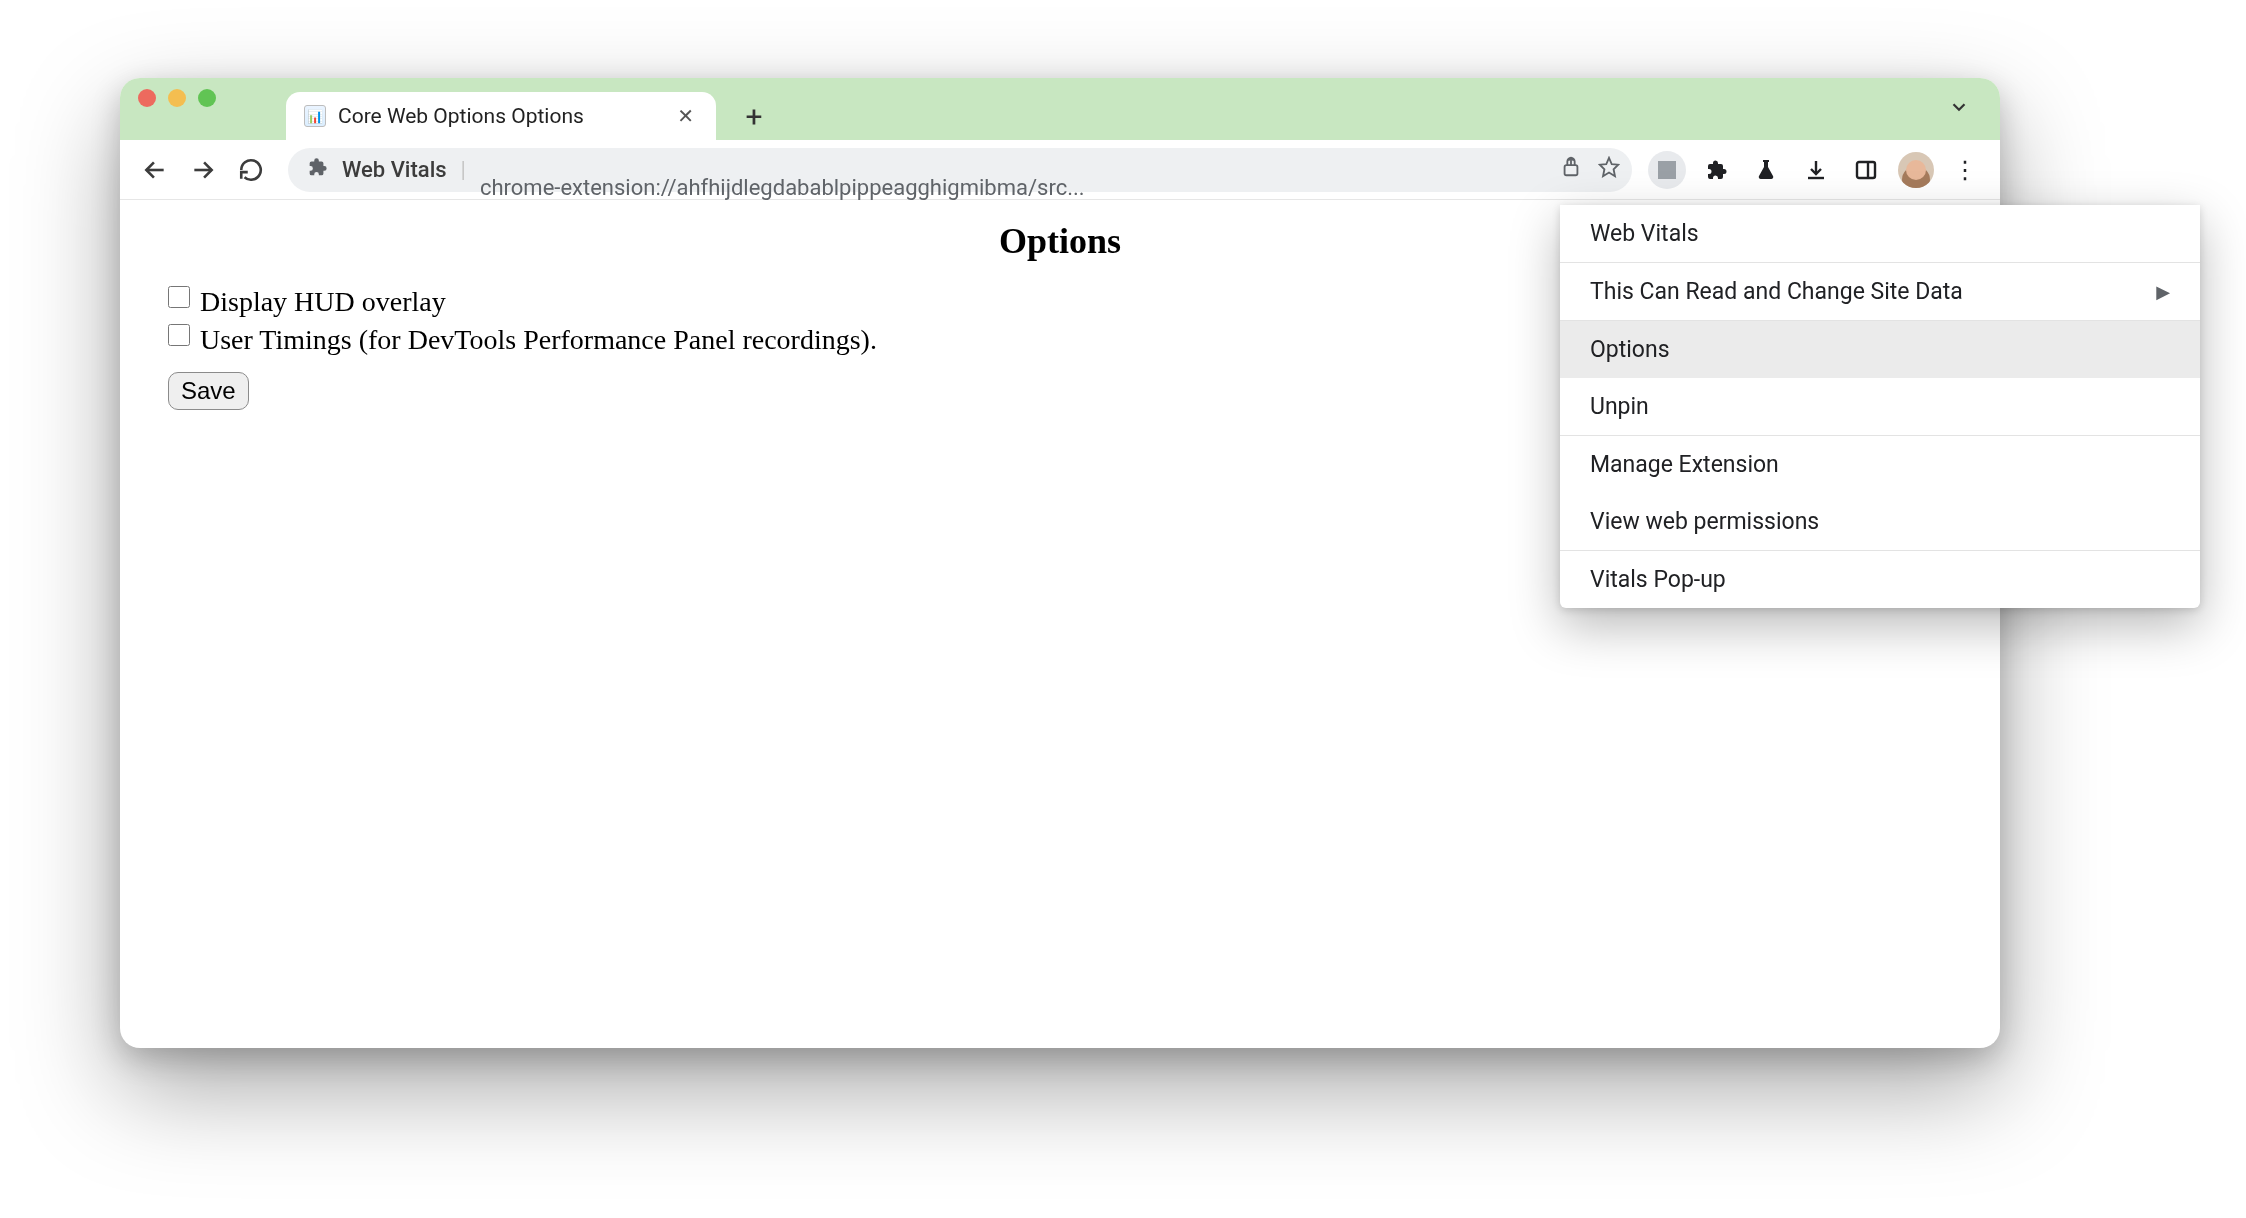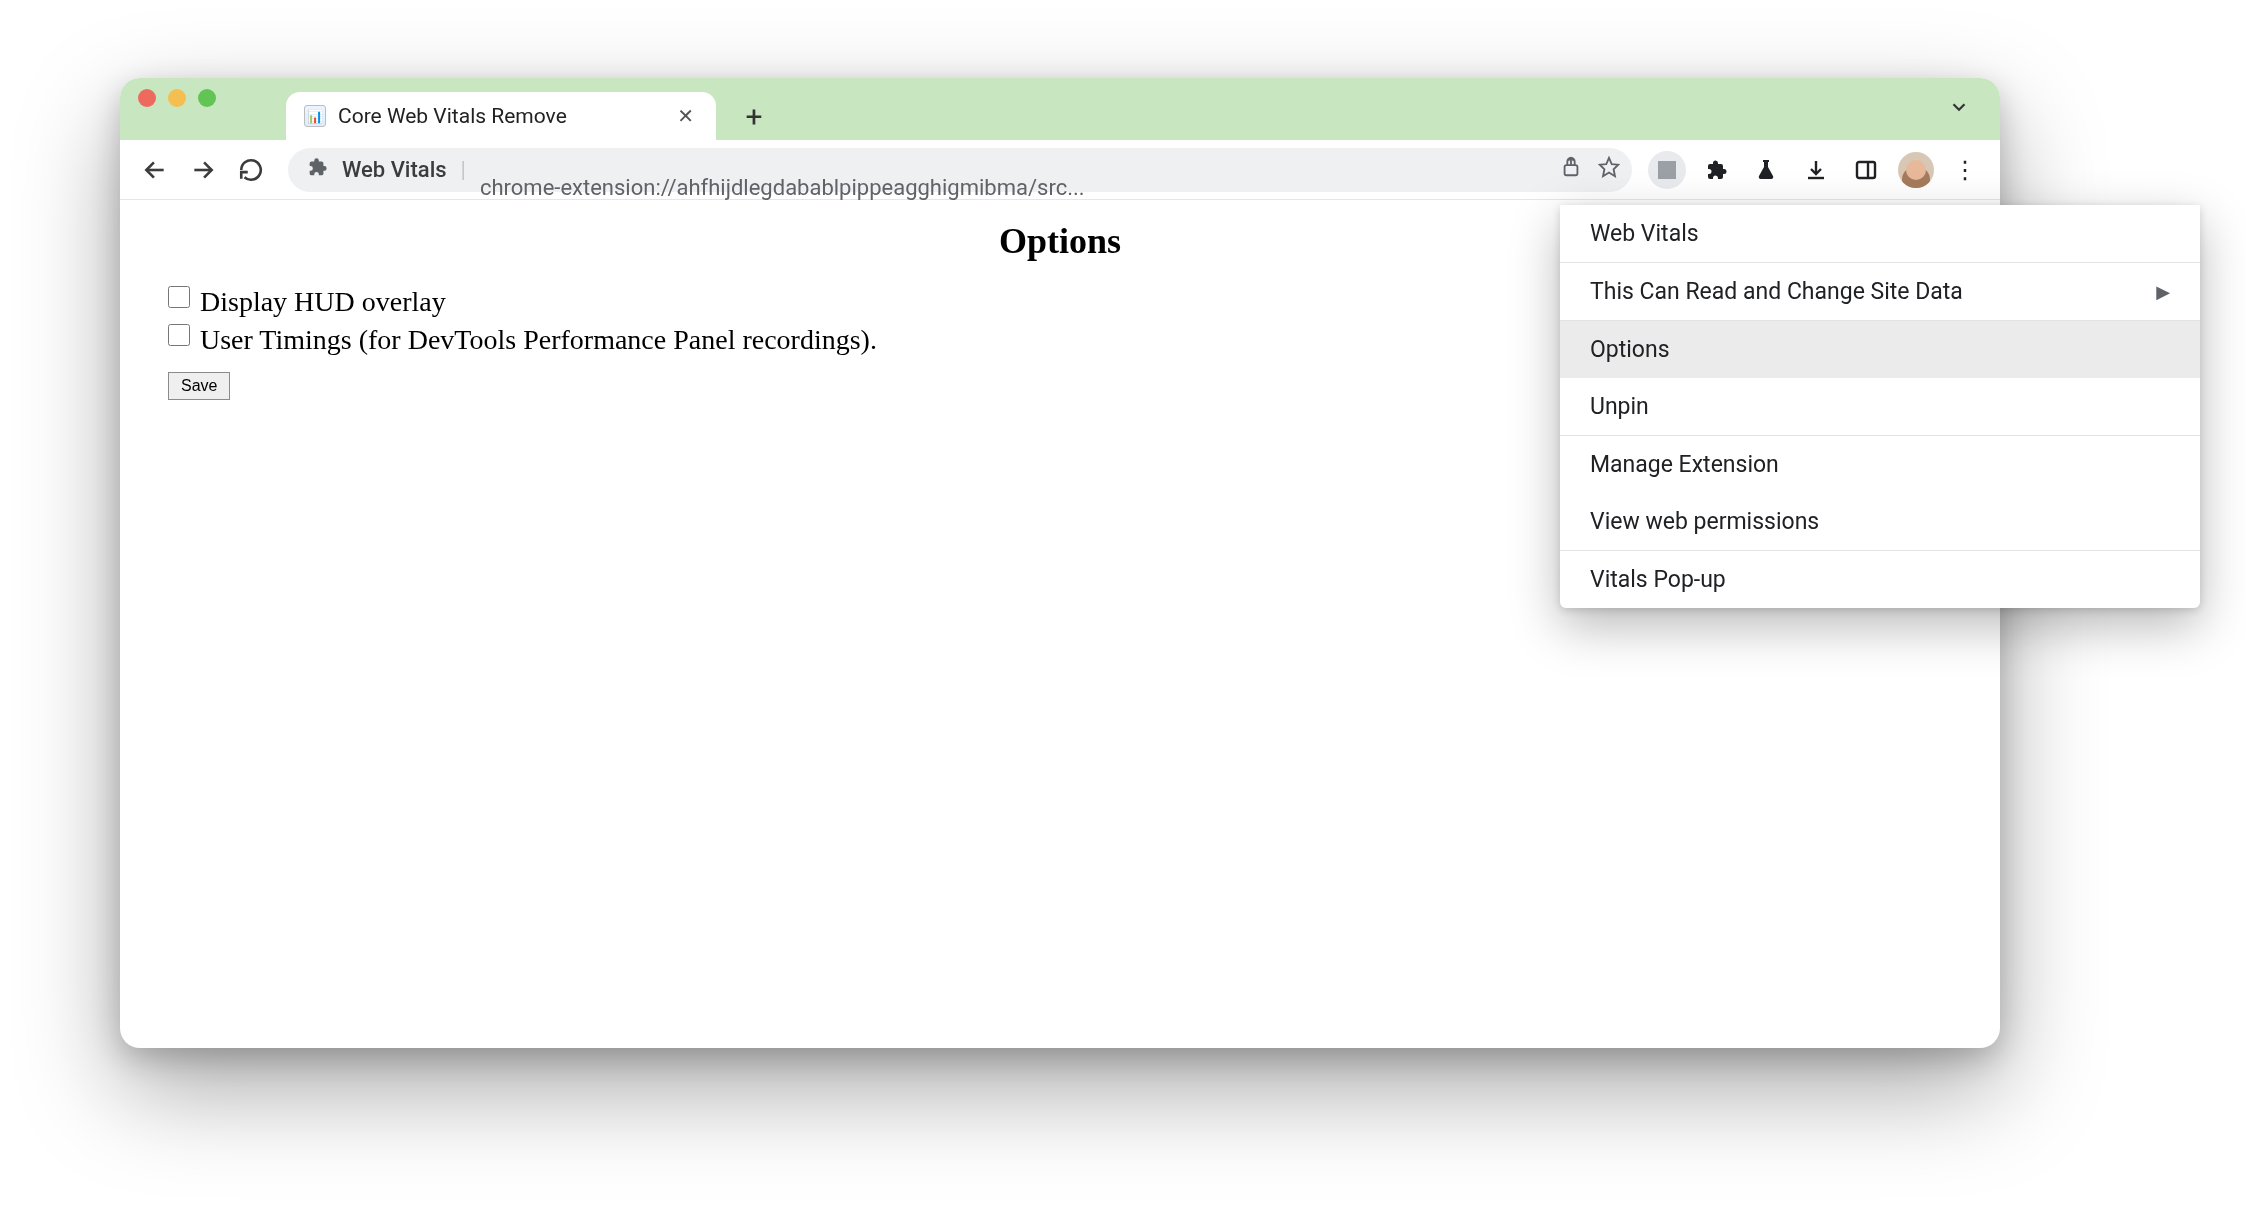--- a/index.html
+++ b/index.html
@@ -142,25 +142,25 @@
     color: #000;
     margin-bottom: 6px;
     font-family: "Times New Roman", Times, serif;
   }
   .opt-row input[type=checkbox] {
     width: 22px; height: 22px; accent-color: #1a73e8;
   }
   .save-btn {
     margin-top: 10px;
     font-family: Arial, sans-serif;
-    font-size: 16px;
+    font-size: 24px;
     padding: 4px 12px;
     background: #efefef;
     border: 1px solid #8b8b8b;
-    border-radius: 0;
+    border-radius: 10px;
     cursor: pointer;
   }
 
   .context-menu {
     position: absolute;
     top: 205px;
     left: 1560px;
     width: 640px;
     background: #fff;
     border-radius: 0 0 6px 6px;
@@ -186,21 +186,21 @@
 <div class="browser-window">
 
   <div class="tab-strip">
     <div class="traffic-lights">
       <div class="tl tl-red"></div>
       <div class="tl tl-yellow"></div>
       <div class="tl tl-green"></div>
     </div>
     <div class="tab">
       <div class="tab-favicon">📊</div>
-      <div class="tab-title">Core Web Vitals Remove</div>
+      <div class="tab-title">Core Web Options Options</div>
       <div class="tab-close">✕</div>
     </div>
     <div class="new-tab-btn">+</div>
     <div class="tab-strip-right">
       <div class="chev-down">
         <svg viewBox="0 0 24 24" width="22" height="22" fill="none" stroke="currentColor" stroke-width="2.4">
             <polyline points="6 9 12 15 18 9"></polyline>
           </svg>
       </div>
     </div>

